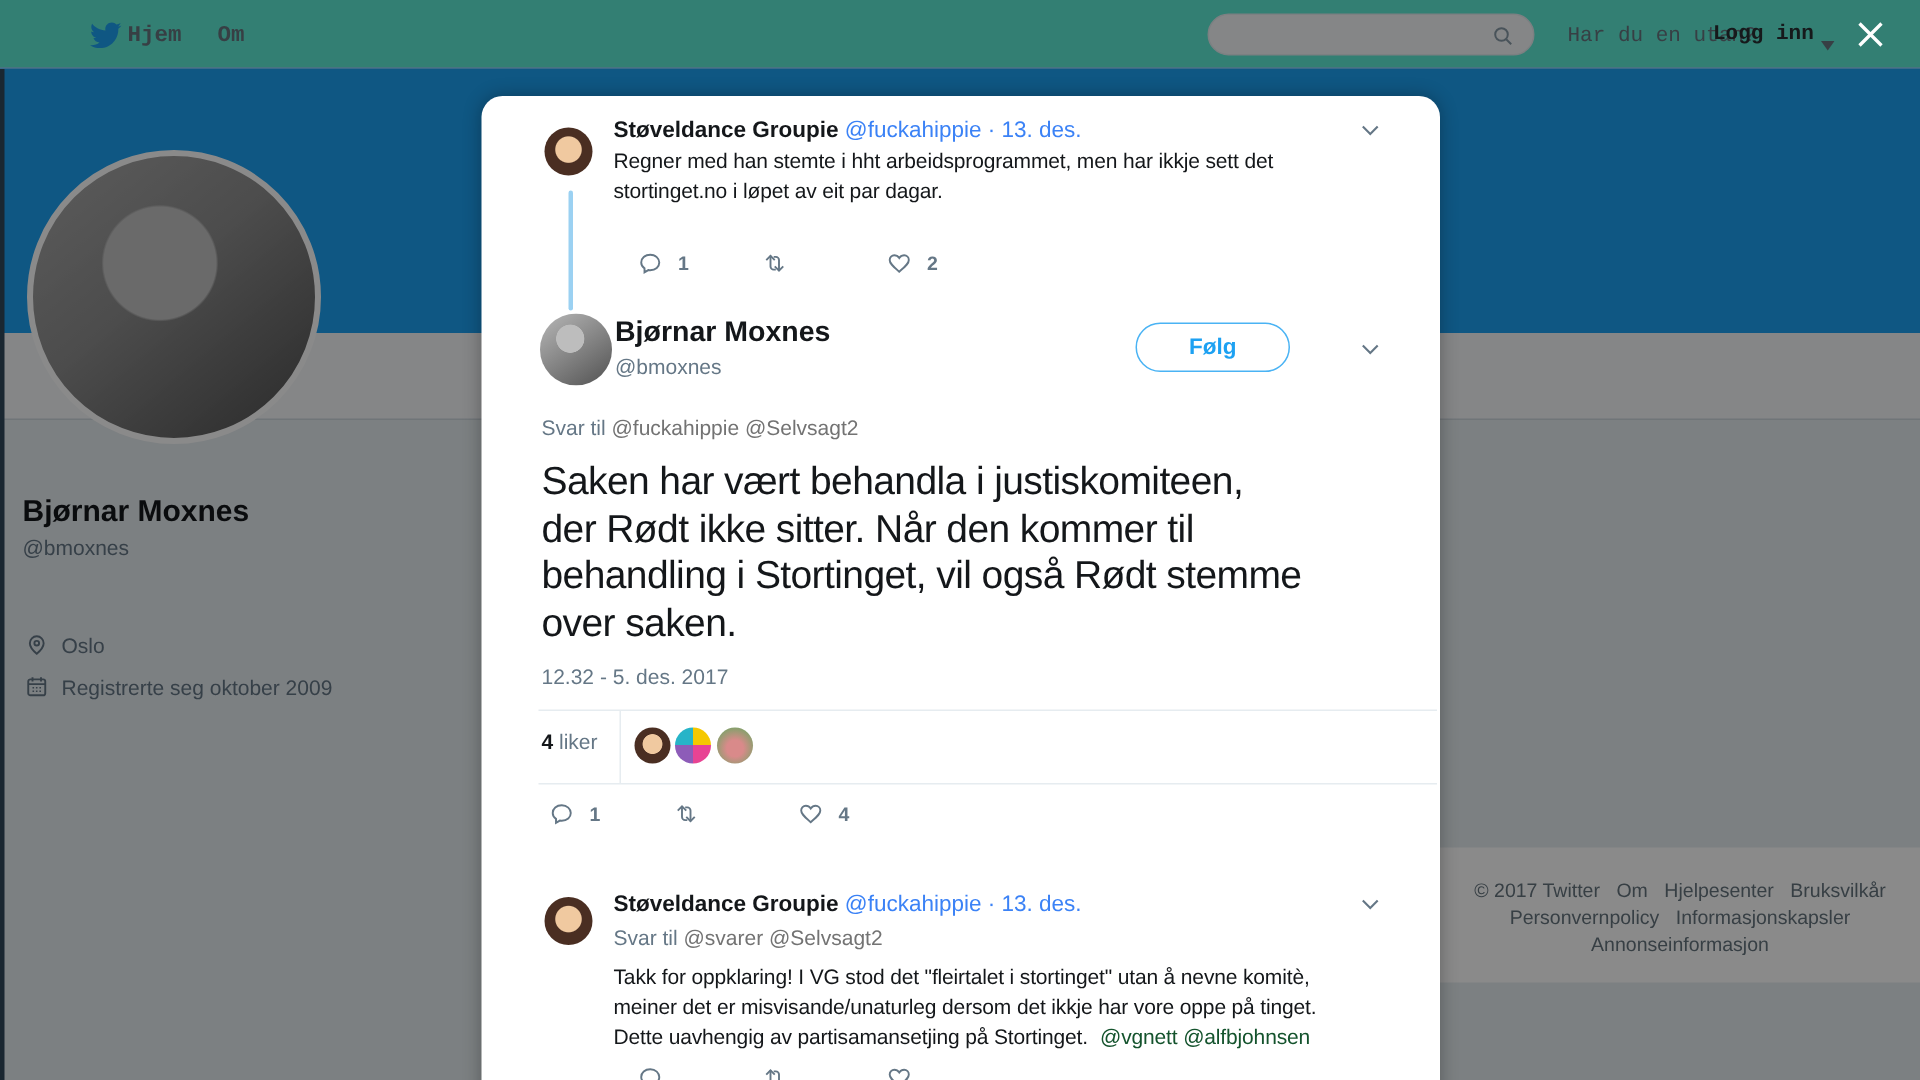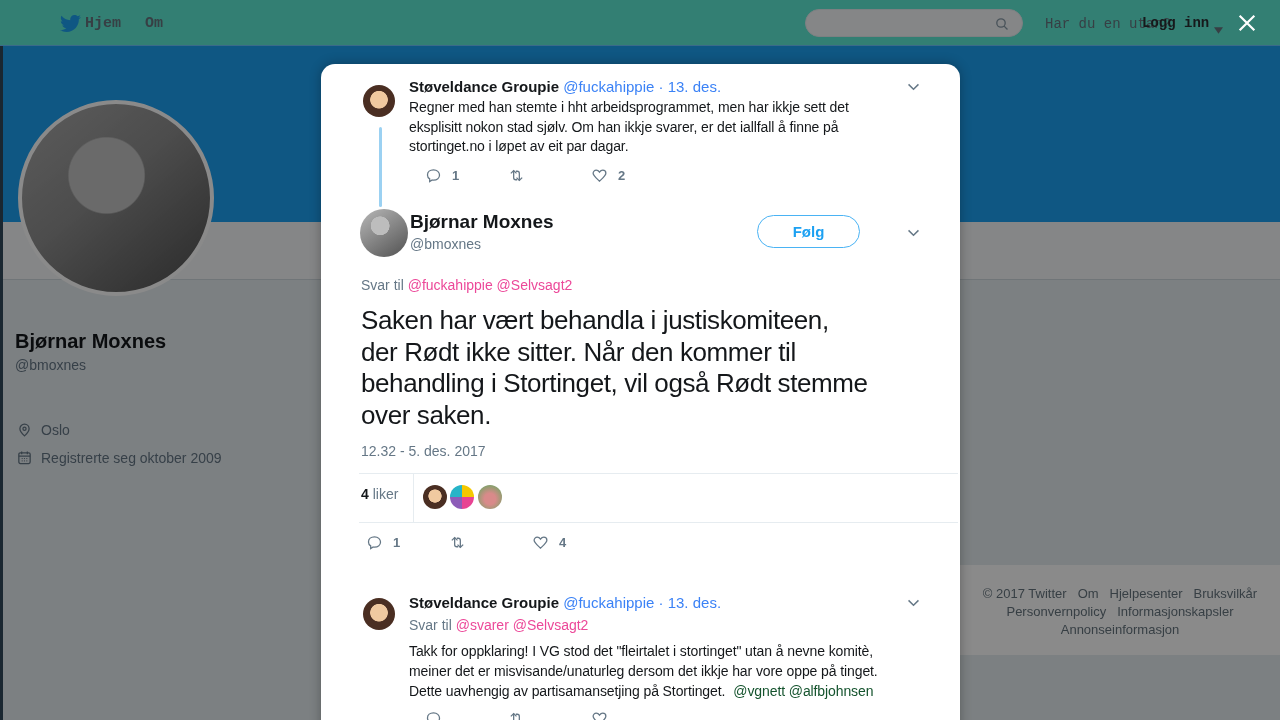--- a/index.html
+++ b/index.html
@@ -64,21 +64,21 @@
   .act svg { width:17px; height:17px; }
   .act b { font-size:13px; font-weight:700; color:#657786; }
 
   .m-avatar { position:absolute; left:39px; top:145px; width:48px; height:48px; border-radius:50%;
     background: radial-gradient(circle at 42% 35%, #bdbdbd 0 22%, rgba(0,0,0,0) 23%),
       linear-gradient(145deg,#b8b8b8 0%,#8a8a8a 45%,#515151 100%); }
   .m-name { position:absolute; left:89px; top:147px; font-size:19px; font-weight:700; color:#14171a; }
   .m-handle { position:absolute; left:89px; top:172px; font-size:14px; color:#657786; }
   .follow-btn { position:absolute; left:436px; top:151px; width:103px; height:33px; border-radius:17px; background:#fff; border:1px solid #4ab3f4; color:#1da1f2; font-size:15px; font-weight:700; font-family:inherit; cursor:pointer; }
   .reply-to { position:absolute; font-size:14px; color:#657786; white-space:nowrap; }
-  .reply-to a { color:#ec4899; text-decoration:none; }
+  .reply-to a { color:#737373; text-decoration:none; }
   .big-text { position:absolute; left:40px; top:241px; font-size:26px; line-height:31.5px; color:#14171a; letter-spacing:-0.4px; }
   .big-text div { white-space:nowrap; }
   .timestamp { position:absolute; left:40px; top:379px; font-size:14px; color:#657786; }
   .hr { position:absolute; left:38px; right:2px; height:1px; background:#e6ecf0; }
   .likes-label { position:absolute; left:40px; top:422px; font-size:14px; color:#657786; }
   .likes-label b { color:#14171a; font-weight:700; }
   .likes-vsep { position:absolute; left:92px; top:410px; width:1px; height:48px; background:#e6ecf0; }
   .like-av { position:absolute; top:421px; width:24px; height:24px; border-radius:50%; }
   .la1 { left:102px; background: radial-gradient(circle at 50% 46%, #f0c9a0 0 36%, #4a2e22 39%); }
   .la2 { left:129px; background: conic-gradient(#f5c800 0 25%, #e84393 25% 50%, #8d5cb8 50% 75%, #27b4c8 75%); }
@@ -166,21 +166,20 @@
 <div class="modal">
 
   <div class="avatar-sm" style="left:42px; top:21px;"></div>
   <div class="thread-line"></div>
   <div class="name-row" style="top:14px;"><b>Støveldance Groupie</b> <span>@fuckahippie</span> <span>· 13. des.</span></div>
   <span class="chev" style="top:14px;"><svg viewBox="0 0 24 24" fill="none" stroke="currentColor" stroke-width="2">
         <path d="M5 9l7 7 7-7"></path>
       </svg></span>
   <div class="tweet-text" style="top:34px;">
     <div>Regner med han stemte i hht arbeidsprogrammet, men har ikkje sett det</div>
-    <div>eksplisitt nokon stad sjølv. Om han ikkje svarer, er det iallfall å finne på</div>
     <div>stortinget.no i løpet av eit par dagar.</div>
   </div>
   <div class="act-row" style="left:104px; top:103px;">
     <span class="act">
       <svg viewBox="0 0 24 24" fill="none" stroke="currentColor" stroke-width="1.8">
           <path d="M12 4C7 4 3.5 7.2 3.5 11.2c0 2.3 1.2 4.3 3.1 5.6v3.7l3.6-2.1c.6.1 1.2.2 1.8.2 5 0 8.5-3.2 8.5-7.2S17 4 12 4z"></path>
         </svg>
       <b>1</b>
     </span>
     <span class="act">

